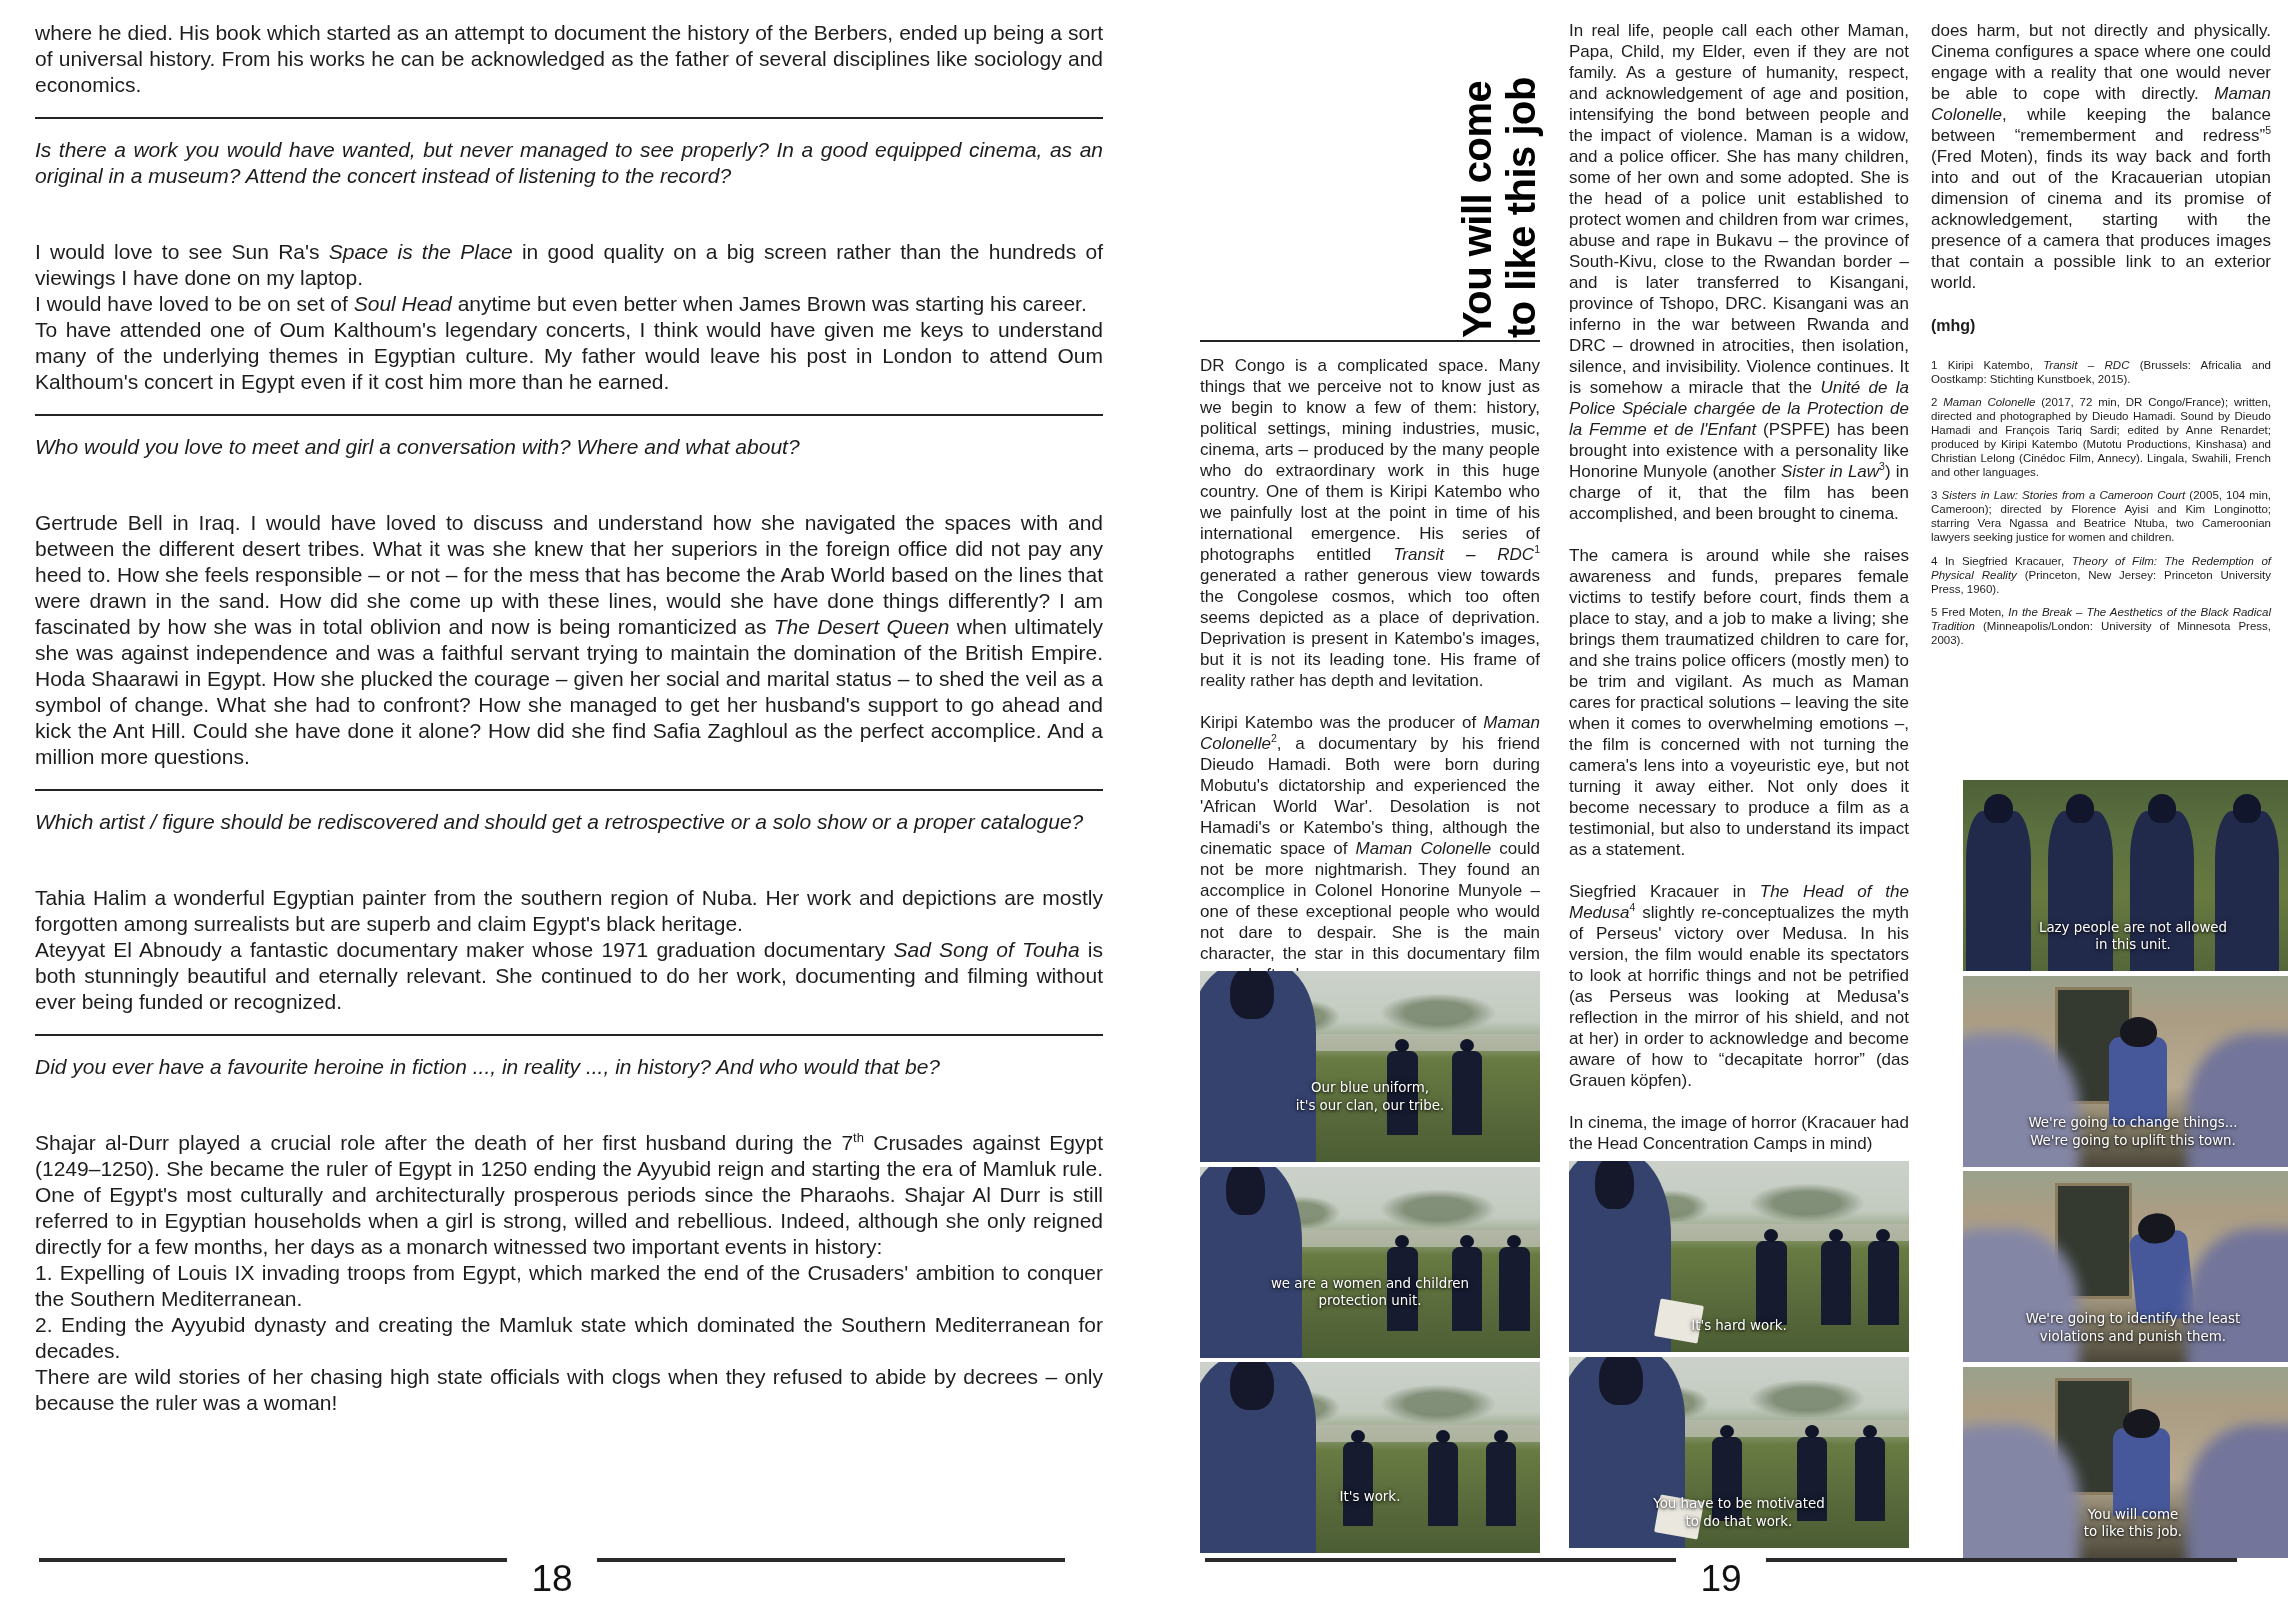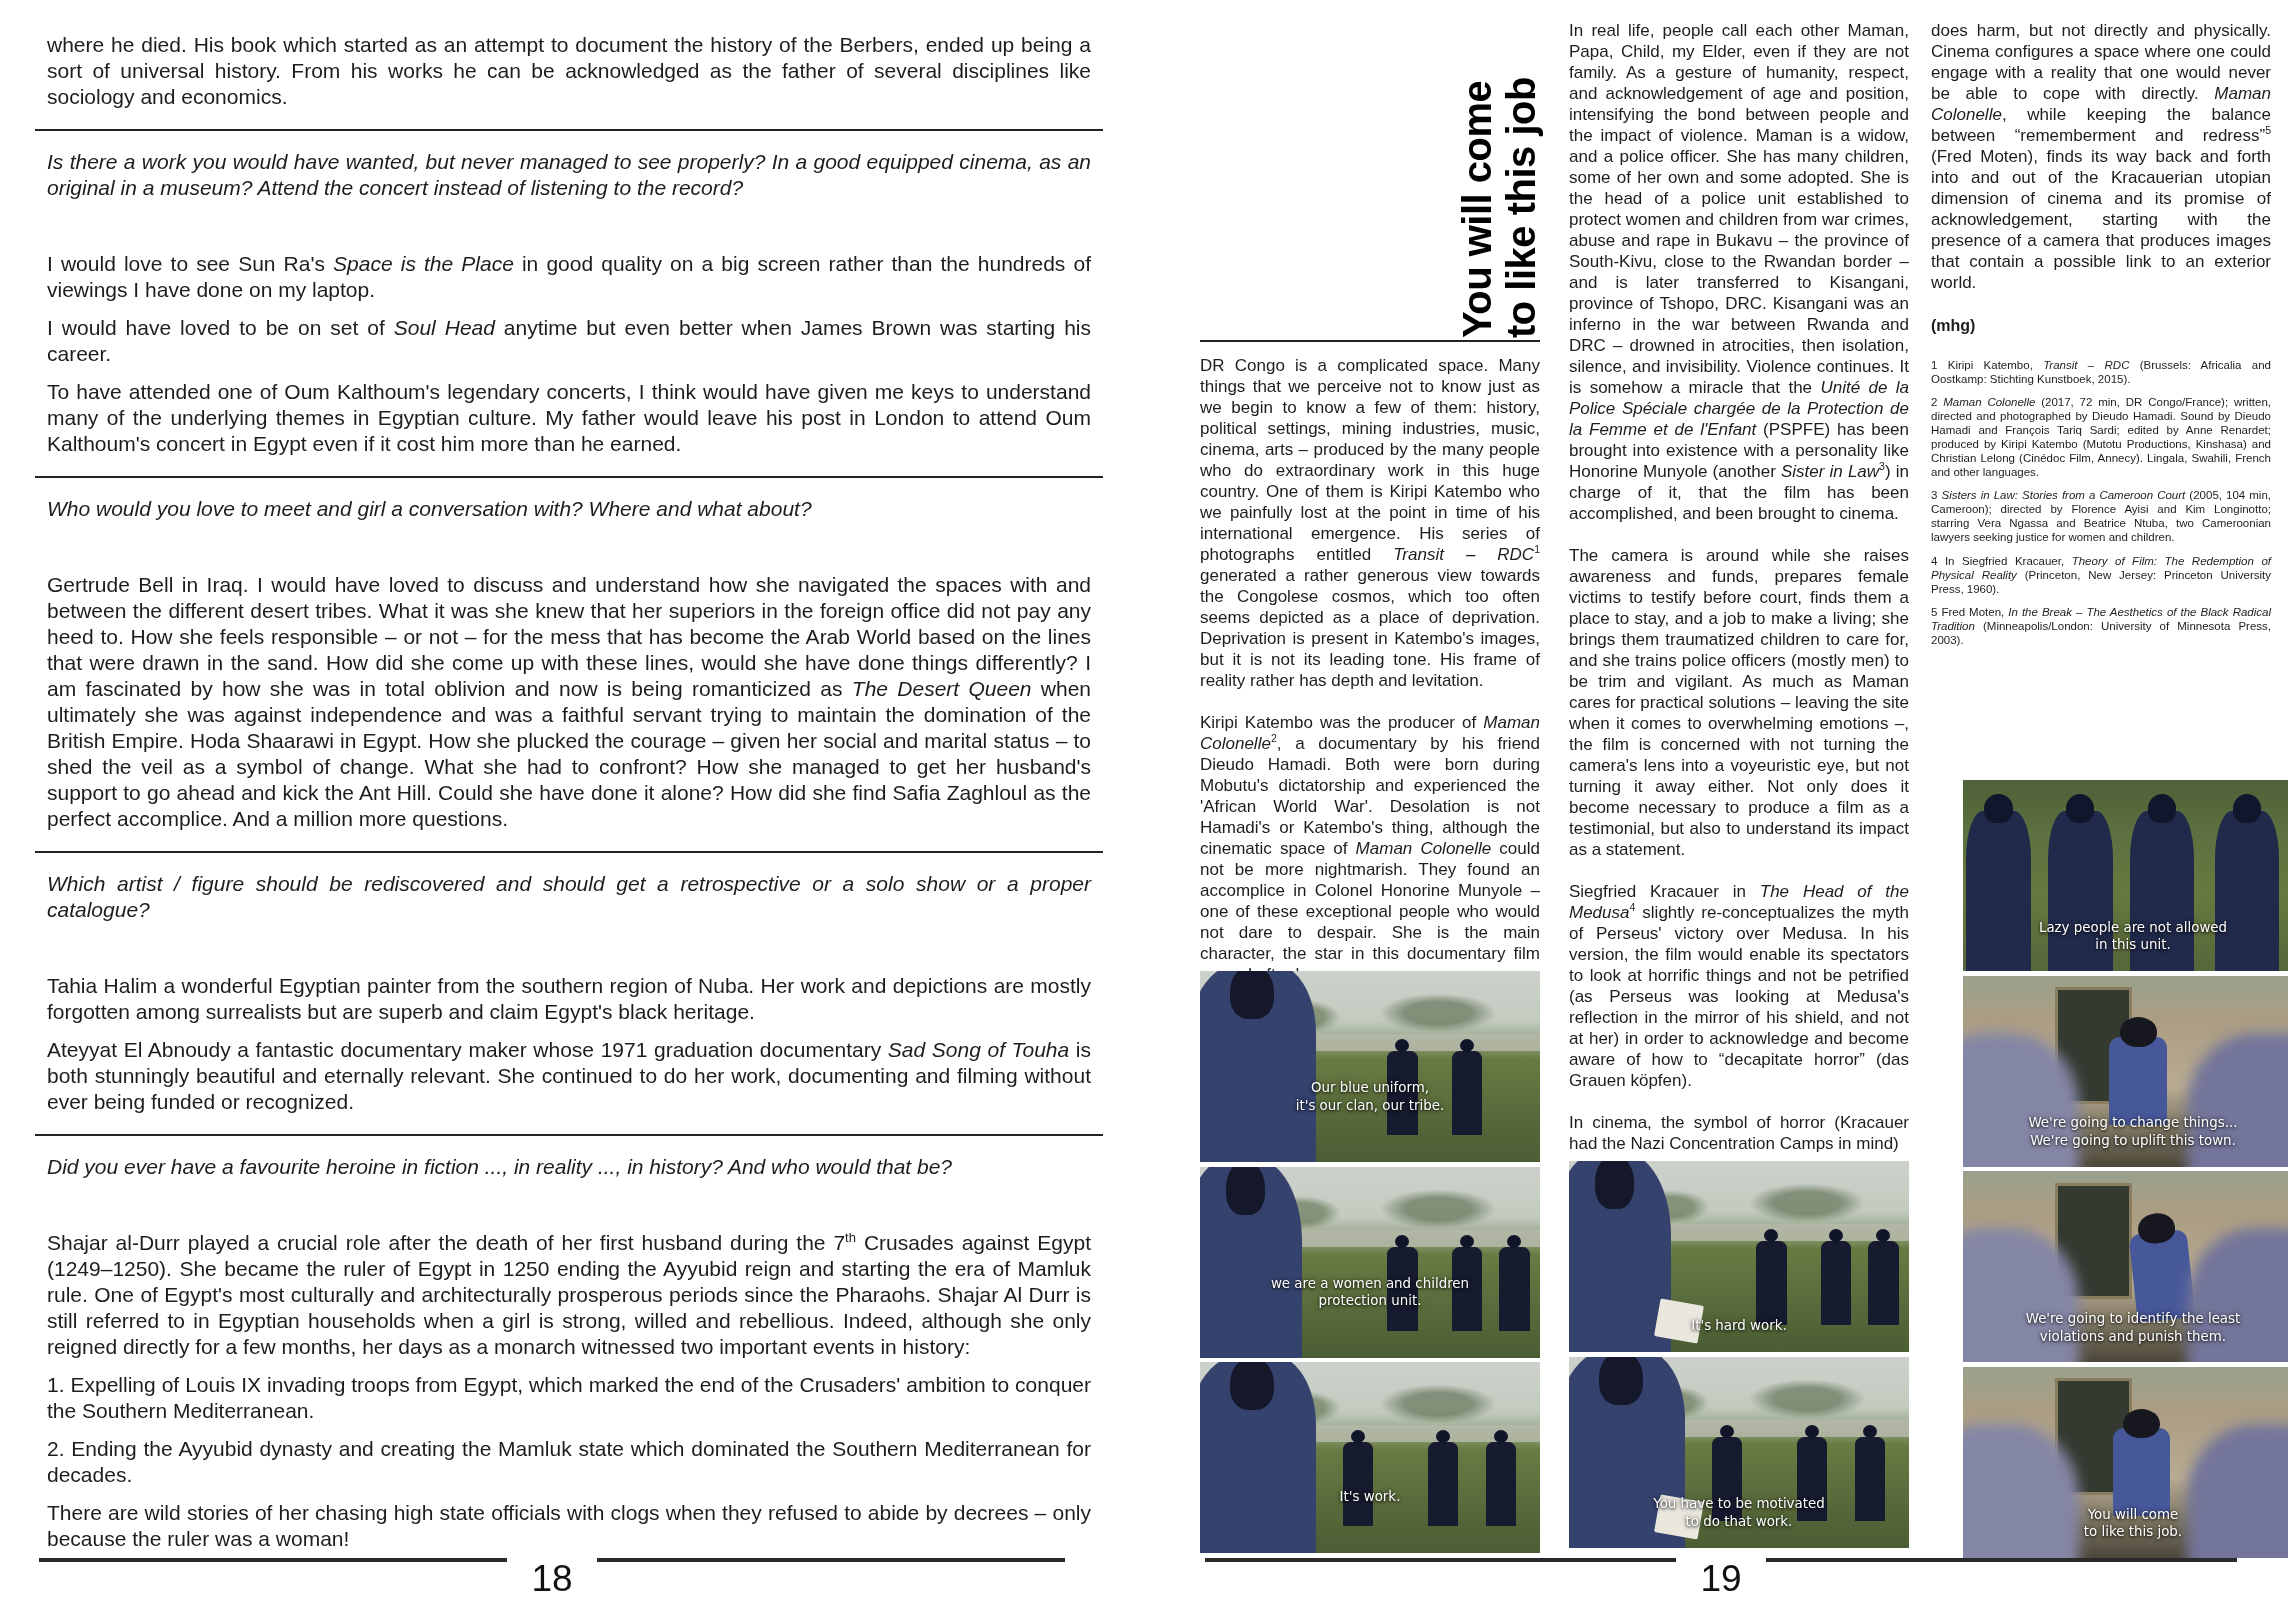--- a/index.html
+++ b/index.html
@@ -1,21 +1,21 @@
 <!DOCTYPE html>
 <html style="font-size:14.8px"><head>
 <meta charset="utf-8">
 <style>
   html,body{margin:0;padding:0;background:#e8e8e8;}
   #spread{position:relative;width:2289px;height:1618px;background:#ffffff;overflow:hidden;
           font-family:"Liberation Sans",sans-serif;color:#1d1d1d;}
 
   
   #page18{position:absolute;left:35px;top:20px;width:1068px;}
-  #page18 p{margin:12px;font-size:21px;line-height:26px;text-align:justify;}
+  #page18 p{margin:0;font-size:21px;line-height:26px;text-align:justify;}
   #page18 p.q{font-style:italic;margin-top:18.5px;}
   #page18 .ans{margin-top:50px;}
   hr.sep{border:0;border-top:2.8px solid #232323;margin:18.5px 0 0 0;}
 
   
   .footer{position:absolute;display:flex;align-items:flex-start;height:42px;top:1558px;}
   .footer .ln{flex:1;height:3.7px;background:#2a2a2a;}
   .footer .num{padding:0 24px;font-size:37px;line-height:42px;color:#111;}
   #f18{left:39px;width:1026px;}
   #f19{left:1205px;width:1032px;}
@@ -133,21 +133,21 @@
   <div class="col" id="col1">
     <hr class="colrule">
     <p>DR Congo is a complicated space. Many things that we perceive not to know just as we begin to know a few of them: history, political settings, mining industries, music, cinema, arts – produced by the many people who do extraordinary work in this huge country. One of them is Kiripi Katembo who we painfully lost at the point in time of his international emergence. His series of photographs entitled <i>Transit – RDC</i><sup>1</sup> generated a rather generous view towards the Congolese cosmos, which too often seems depicted as a place of deprivation. Deprivation is present in Katembo's images, but it is not its leading tone. His frame of reality rather has depth and levitation.</p>
     <p>Kiripi Katembo was the producer of <i>Maman Colonelle</i><sup>2</sup>, a documentary by his friend Dieudo Hamadi. Both were born during Mobutu's dictatorship and experienced the 'African World War'. Desolation is not Hamadi's or Katembo's thing, although the cinematic space of <i>Maman Colonelle</i> could not be more nightmarish. They found an accomplice in Colonel Honorine Munyole – one of these exceptional people who would not dare to despair. She is the main character, the star in this documentary film named after her.</p>
   </div>
 
   <div class="col" id="col2">
     <p>In real life, people call each other Maman, Papa, Child, my Elder, even if they are not family. As a gesture of humanity, respect, and acknowledgement of age and position, intensifying the bond between people and the impact of violence. Maman is a widow, and a police officer. She has many children, some of her own and some adopted. She is the head of a police unit established to protect women and children from war crimes, abuse and rape in Bukavu – the province of South-Kivu, close to the Rwandan border – and is later transferred to Kisangani, province of Tshopo, DRC. Kisangani was an inferno in the war between Rwanda and DRC – drowned in atrocities, then isolation, silence, and invisibility. Violence continues. It is somehow a miracle that the <i>Unité de la Police Spéciale chargée de la Protection de la Femme et de l'Enfant</i> (PSPFE) has been brought into existence with a personality like Honorine Munyole (another <i>Sister in Law</i><sup>3</sup>) in charge of it, that the film has been accomplished, and been brought to cinema.</p>
     <p>The camera is around while she raises awareness and funds, prepares female victims to testify before court, finds them a place to stay, and a job to make a living; she brings them traumatized children to care for, and she trains police officers (mostly men) to be trim and vigilant. As much as Maman cares for practical solutions – leaving the site when it comes to overwhelming emotions –, the film is concerned with not turning the camera's lens into a voyeuristic eye, but not turning it away either. Not only does it become necessary to produce a film as a testimonial, but also to understand its impact as a statement.</p>
     <p>Siegfried Kracauer in <i>The Head of the Medusa</i><sup>4</sup> slightly re-conceptualizes the myth of Perseus' victory over Medusa. In his version, the film would enable its spectators to look at horrific things and not be petrified (as Perseus was looking at Medusa's reflection in the mirror of his shield, and not at her) in order to acknowledge and become aware of how to “decapitate horror” (das Grauen köpfen).</p>
-    <p>In cinema, the symbol of horror (Kracauer had the Nazi Concentration Camps in mind)</p>
+    <p>In cinema, the image of horror (Kracauer had the Head Concentration Camps in mind)</p>
   </div>
 
   <div class="col" id="col3">
     <p>does harm, but not directly and physically. Cinema configures a space where one could engage with a reality that one would never be able to cope with directly. <i>Maman Colonelle</i>, while keeping the balance between “rememberment and redress”<sup>5</sup> (Fred Moten), finds its way back and forth into and out of the Kracauerian utopian dimension of cinema and its promise of acknowledgement, starting with the presence of a camera that produces images that contain a possible link to an exterior world.</p>
     <p class="sig">(mhg)</p>
     <div class="fns">
       <p class="fn">1 Kiripi Katembo, <i>Transit – RDC</i> (Brussels: Africalia and Oostkamp: Stichting Kunstboek, 2015).</p>
       <p class="fn">2 <i>Maman Colonelle</i> (2017, 72 min, DR Congo/France); written, directed and photographed by Dieudo Hamadi. Sound by Dieudo Hamadi and François Tariq Sardi; edited by Anne Renardet; produced by Kiripi Katembo (Mutotu Productions, Kinshasa) and Christian Lelong (Cinédoc Film, Annecy). Lingala, Swahili, French and other languages.</p>
       <p class="fn">3 <i>Sisters in Law: Stories from a Cameroon Court</i> (2005, 104 min, Cameroon); directed by Florence Ayisi and Kim Longinotto; starring Vera Ngassa and Beatrice Ntuba, two Cameroonian lawyers seeking justice for women and children.</p>
       <p class="fn">4 In Siegfried Kracauer, <i>Theory of Film: The Redemption of Physical Reality</i> (Princeton, New Jersey: Princeton University Press, 1960).</p>

